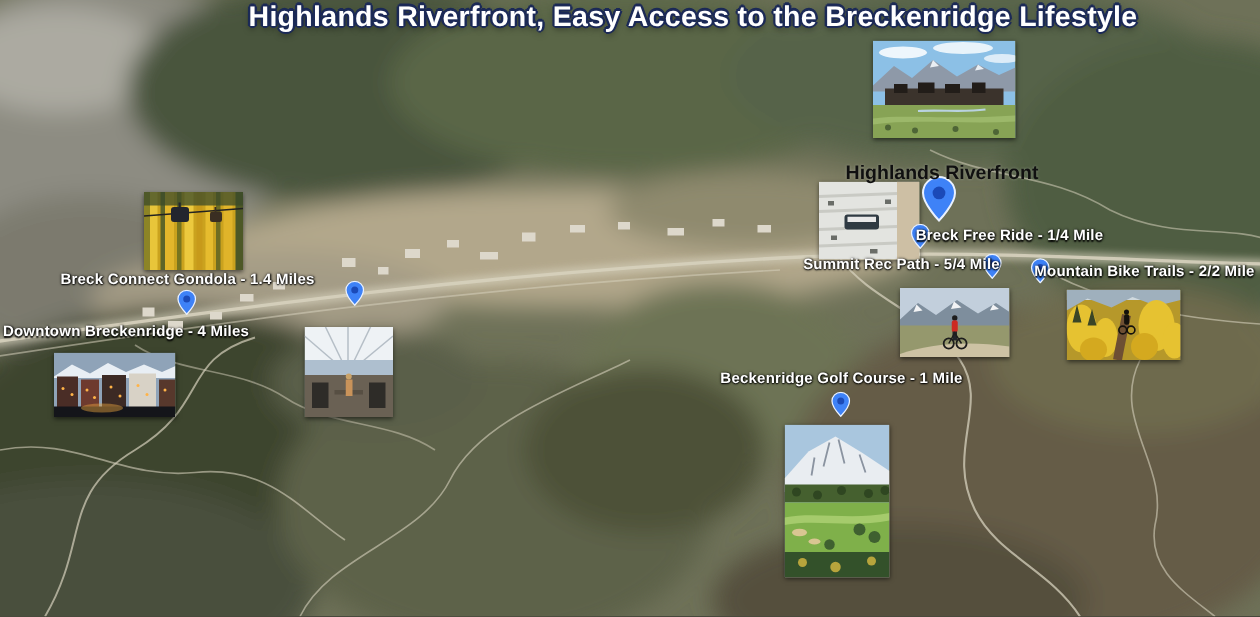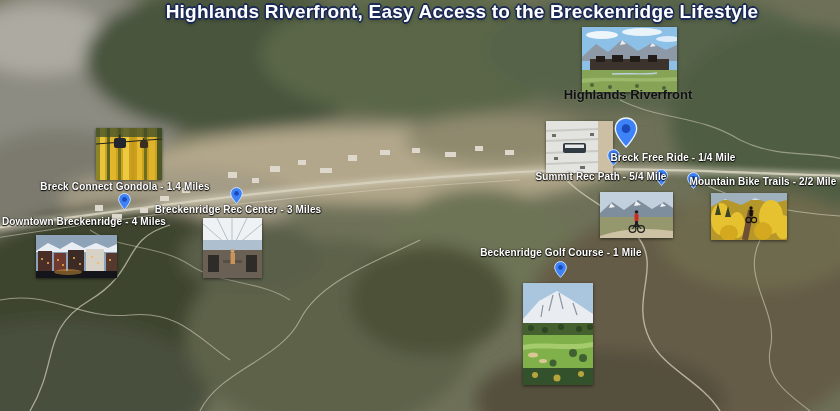--- a/index.html
+++ b/index.html
@@ -329,20 +329,19 @@
     <circle cx="12" cy="12" r="4.4" fill="#1b4ab8"></circle>
   </svg>
 
   <svg class="pin" style="left:554px;top:261px" width="13" height="17" viewBox="0 0 24 32">
     <path d="M12 1 C5.9 1 1 5.9 1 12 c0 7.5 11 19 11 19 s11 -11.5 11 -19 C23 5.9 18.1 1 12 1 Z" fill="#3e82f7" stroke="#e9f1ff" stroke-width="1.6"></path>
     <circle cx="12" cy="12" r="4.4" fill="#1b4ab8"></circle>
   </svg>
 
   <div class="loc-label" style="left:125px;top:181px">Breck Connect Gondola - 1.4 Miles</div>
   <div class="loc-label" style="left:84px;top:216px">Downtown Breckenridge - 4 Miles</div>
-  <div class="loc-label" style="left:238px;top:204px">Breckenridge Rec Center - 3 Miles</div>
   <div class="loc-label" style="left:673px;top:152px">Breck Free Ride - 1/4 Mile</div>
   <div class="loc-label" style="left:601px;top:171px">Summit Rec Path - 5/4 Mile</div>
   <div class="loc-label" style="left:763px;top:176px">Mountain Bike Trails - 2/2 Mile</div>
   <div class="loc-label" style="left:561px;top:247px">Beckenridge Golf Course - 1 Mile</div>
-  <div class="property-label" style="left:628px;top:87px">Highlands Riverfront</div>
+  <div class="property-label" style="left:628px;top:107px">Highlands Riverfront</div>
 
 </div>
 
 </body></html>

